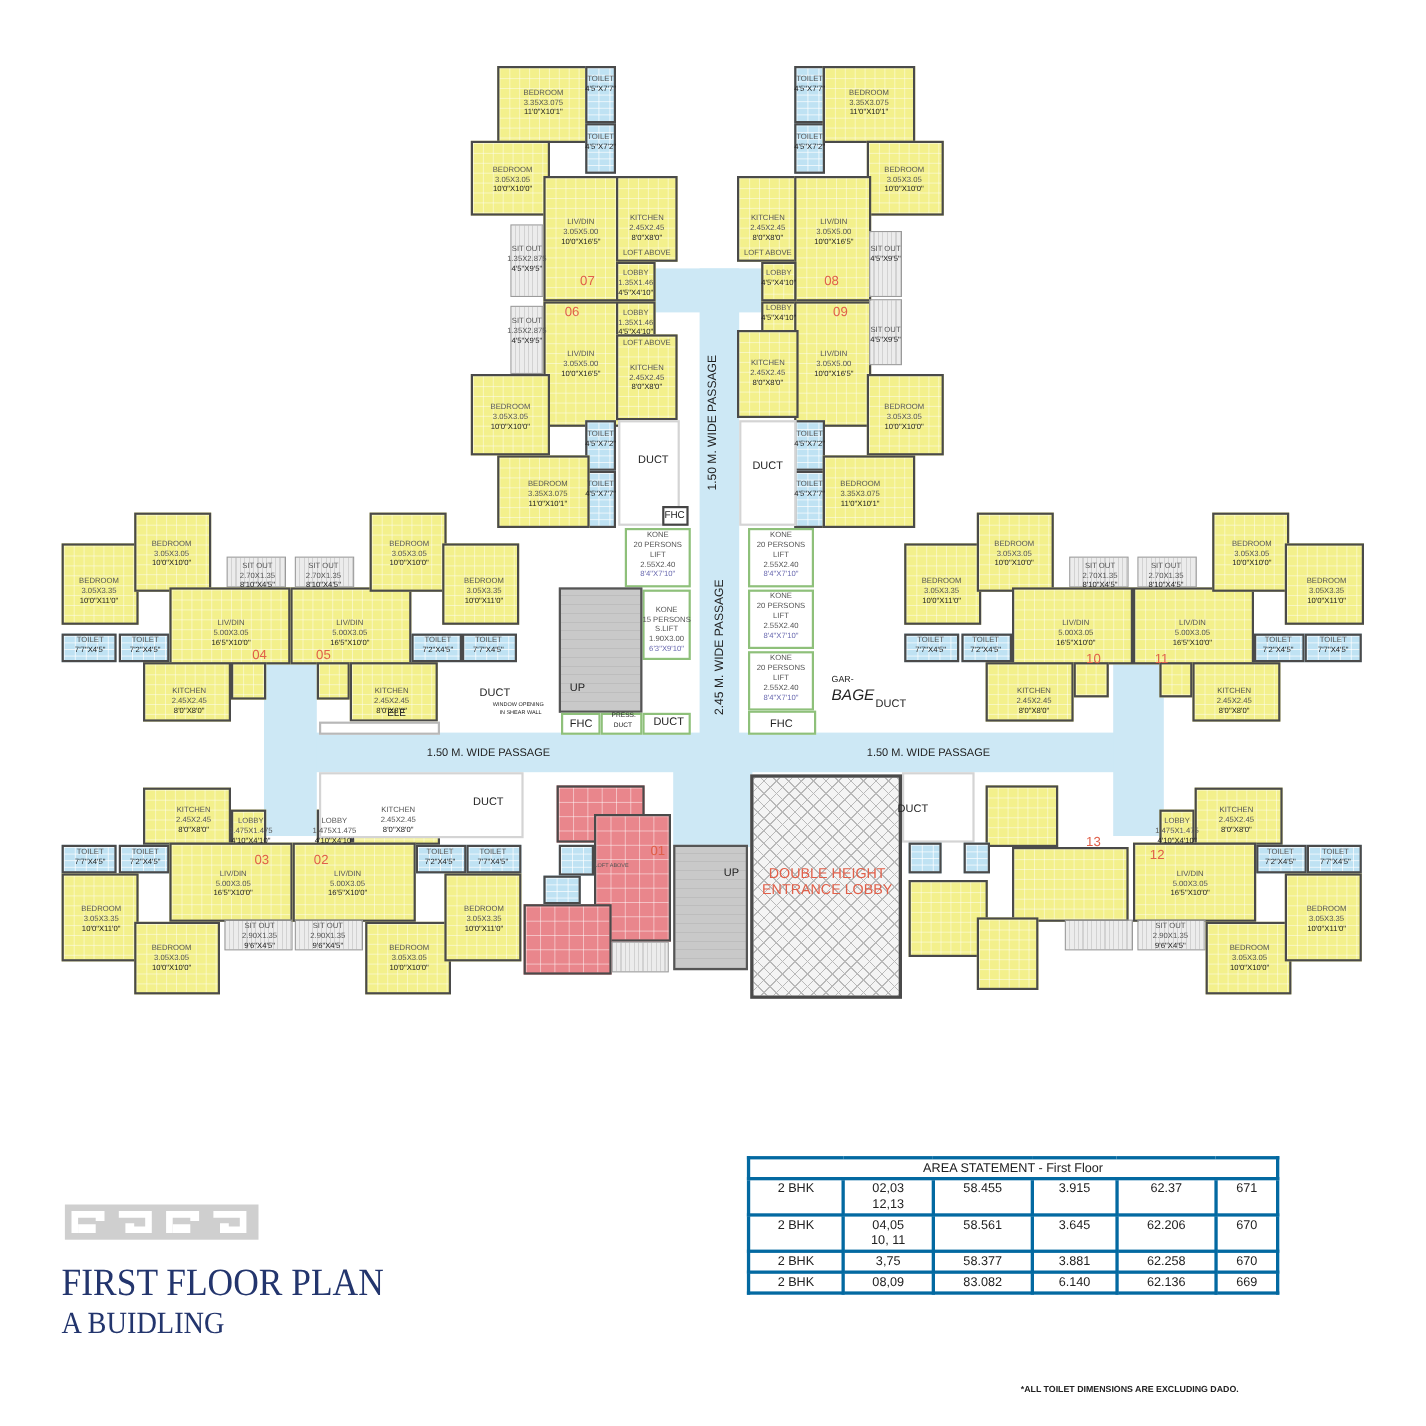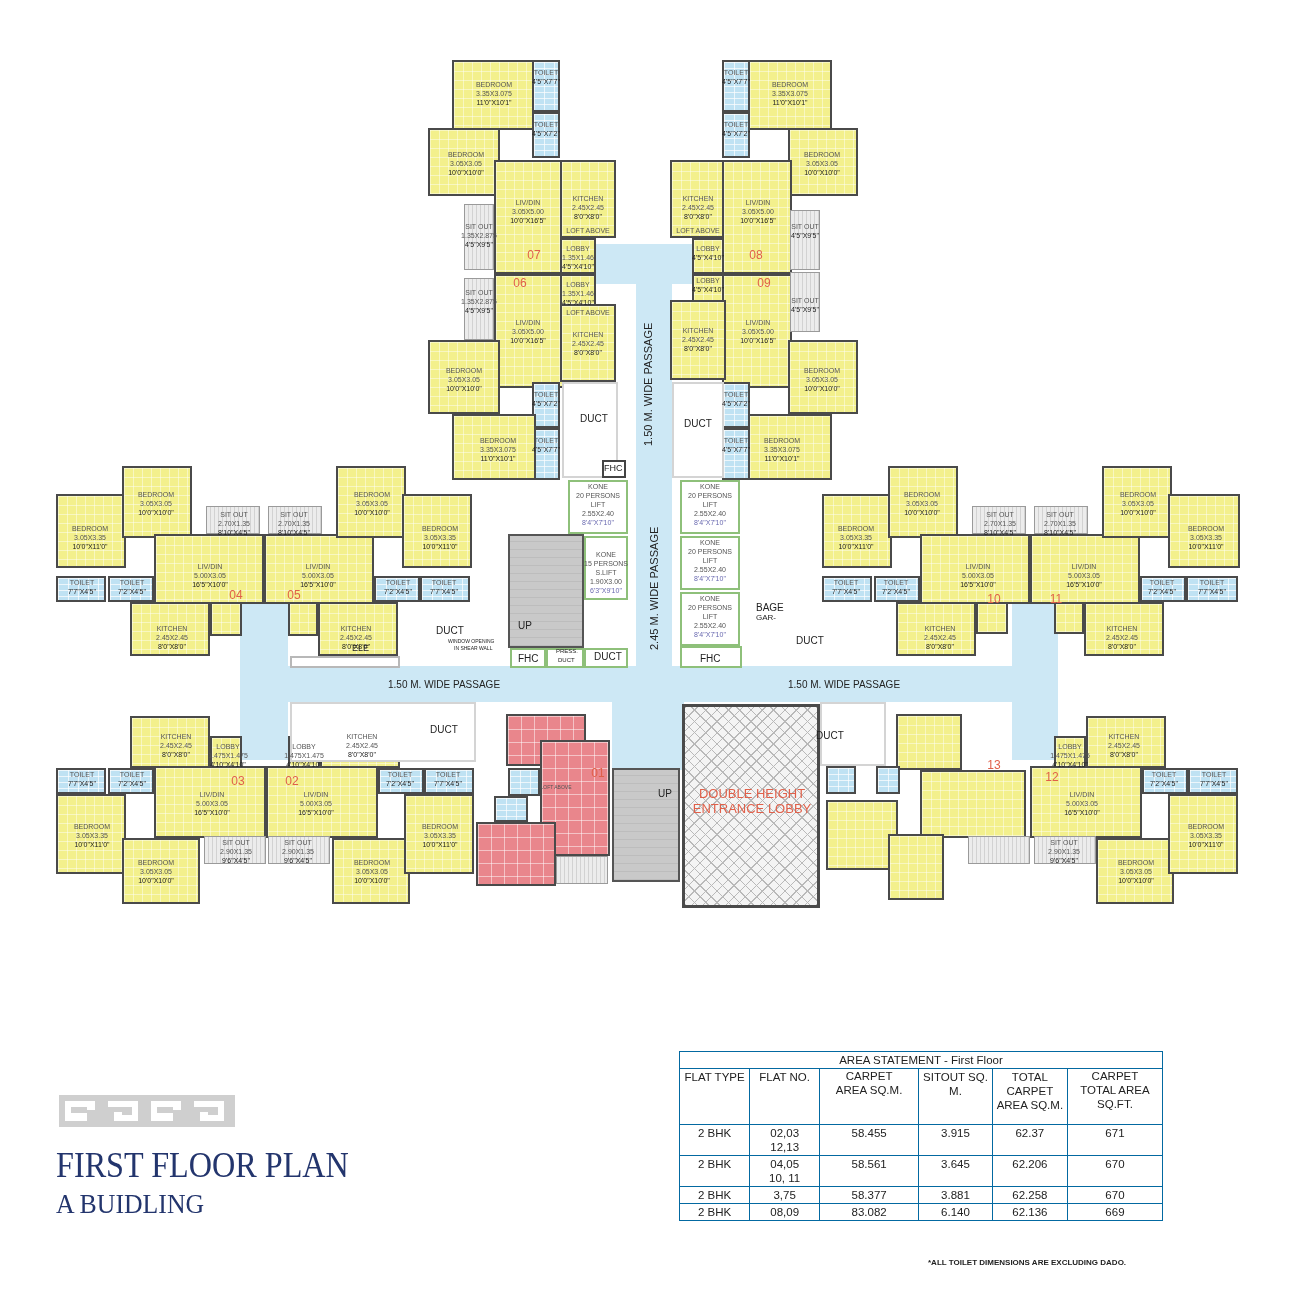--- a/index.html
+++ b/index.html
@@ -27,21 +27,21 @@
   .lbl b{color:#222;font-weight:normal;}
   .num{position:absolute;font-size:12px;color:#e0604a;transform:translateX(-50%);}
   .big{position:absolute;font-size:10px;color:#222;white-space:nowrap;}
   .vtext{position:absolute;font-size:11px;color:#222;white-space:nowrap;transform:rotate(-90deg);transform-origin:left top;}
   .lobbytext{position:absolute;color:#e0604a;font-size:13px;line-height:15px;text-align:center;transform:translateX(-50%);}
   
   .meander{position:absolute;left:56px;top:1092px;width:182px;height:38px;}
   .title1{position:absolute;left:56px;top:1146px;font-family:"Liberation Serif",serif;font-size:35px;color:#23356d;letter-spacing:0px;transform:scaleX(.92);transform-origin:left;}
   .title2{position:absolute;left:56px;top:1188px;font-family:"Liberation Serif",serif;font-size:28px;color:#23356d;transform:scaleX(.92);transform-origin:left;}
   table.area{position:absolute;left:679px;top:1051px;width:484px;border-collapse:collapse;font-size:11.5px;}
-  table.area td,table.area th{border:1px solid #0369a1;text-align:center;vertical-align:top;padding:1px 2px;font-weight:normal;line-height:14px;}
+  table.area td,table.area th{border:3px solid #0369a1;text-align:center;vertical-align:top;padding:1px 2px;font-weight:normal;line-height:14px;}
   .note{position:absolute;left:928px;top:1258px;font-size:8px;font-weight:bold;color:#222;}
 </style>
 </head>
 <body>
 
 <div class="abs" style="left:0;top:0;width:1296px;height:1000px;">
 
   <div class="passage" style="left:594px;top:244px;width:100px;height:40px;"></div>
   <div class="passage" style="left:636px;top:244px;width:36px;height:470px;"></div>
   <div class="passage" style="left:240px;top:666px;width:816px;height:36px;"></div>
@@ -199,21 +199,21 @@
   <div class="big" style="left:448px;top:638px;font-size:5px;">WINDOW OPENING</div>
   <div class="big" style="left:454px;top:645px;font-size:5px;">IN SHEAR WALL</div>
   <div class="big" style="left:352px;top:643px;font-size:9px;">ELE</div>
   <div class="big" style="left:518px;top:620px;">UP</div>
   <div class="big" style="left:518px;top:653px;">FHC</div>
   <div class="big" style="left:556px;top:648px;font-size:6px;">PRESS.</div>
   <div class="big" style="left:558px;top:657px;font-size:6px;">DUCT</div>
   <div class="big" style="left:594px;top:651px;">DUCT</div>
   <div class="big" style="left:700px;top:653px;">FHC</div>
   <div class="big" style="left:756px;top:613px;font-size:8px;">GAR-</div>
-  <div class="big" style="left:756px;top:602px;font-size:10px;">BAGE</div>
+  <div class="big" style="left:756px;top:623px;font-size:14px;font-style:italic;">BAGE</div>
   <div class="big" style="left:796px;top:635px;">DUCT</div>
   <div class="big" style="left:430px;top:724px;">DUCT</div>
   <div class="big" style="left:816px;top:730px;">DUCT</div>
   <div class="big" style="left:658px;top:788px;">UP</div>
 
   <div class="lbl" style="left:598px;top:482px;">
     <div>KONE</div>
       <div>20 PERSONS</div>
       <div>LIFT</div>
       <div>2.55X2.40</div>
@@ -377,28 +377,20 @@
   </g>
 </svg>
 <div class="title1">FIRST FLOOR PLAN</div>
 <div class="title2">A BUIDLING</div>
 
 <table class="area">
   <tbody>
       <tr>
         <th colspan="6">AREA STATEMENT - First Floor</th>
       </tr>
-  <tr style="height:56px;">
-    <th style="width:80px;">FLAT TYPE</th>
-    <th style="width:80px;">FLAT NO.</th>
-    <th style="width:80px;padding:0 14px;">CARPET AREA SQ.M.</th>
-    <th style="width:80px;">SITOUT SQ. M.</th>
-    <th style="width:80px;">TOTAL CARPET AREA SQ.M.</th>
-    <th style="width:80px;padding:0 12px;">CARPET TOTAL AREA SQ.FT.</th>
-  </tr>
   <tr>
     <td>2 BHK</td>
     <td>
           <div>02,03</div>
           <div>12,13</div>
         </td>
     <td>58.455</td>
     <td>3.915</td>
     <td>62.37</td>
     <td>671</td>

